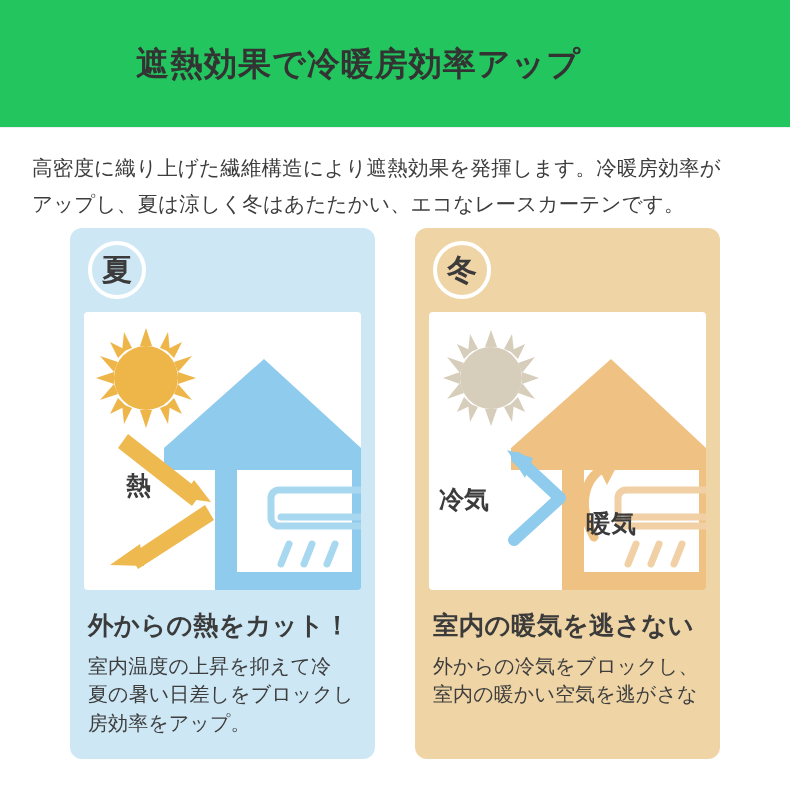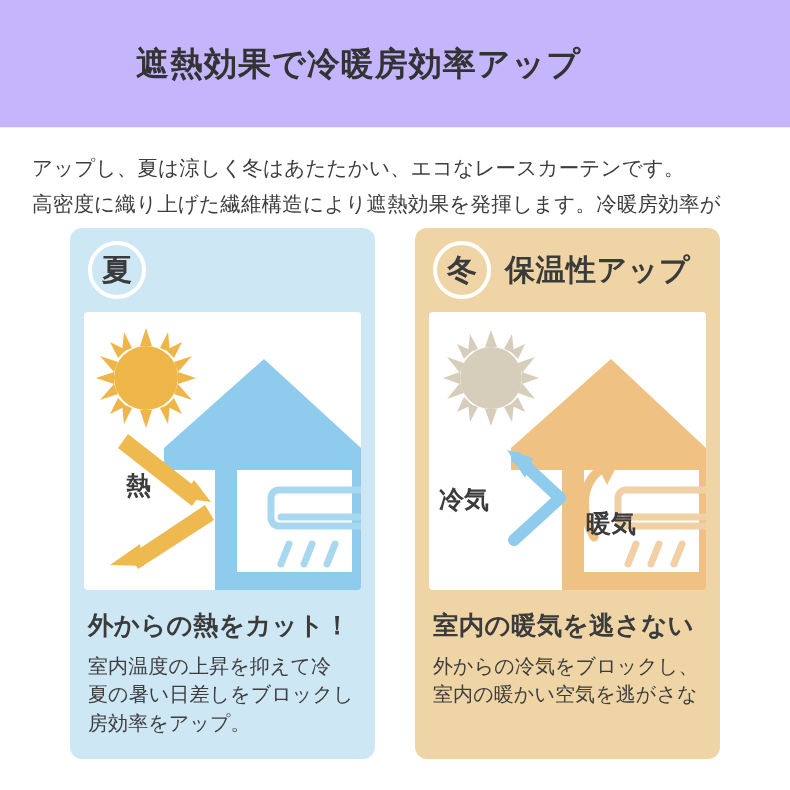--- a/index.html
+++ b/index.html
@@ -14,21 +14,21 @@
     font-family: "Liberation Sans", "DejaVu Sans", sans-serif;
     color: #3b3b3b;
     overflow: hidden;
     position: relative;
   }
 
   
   .banner {
     width: 790px;
     height: 128px;
-    background: #c4b5fd;
+    background: #22c55e;
     display: flex;
     align-items: center;
     box-sizing: border-box;
     padding-left: 136px;
     border-bottom: 1px solid #efefef;
   }
   .banner-title {
     font-size: 33px;
     font-weight: bold;
     color: #333333;
@@ -132,22 +132,22 @@
   }
 </style>
 </head>
 <body>
 
 <div class="banner">
   <div class="banner-title">遮熱効果で冷暖房効率アップ</div>
 </div>
 
 <div class="intro">
+  <div class="intro-line">高密度に織り上げた繊維構造により遮熱効果を発揮します。冷暖房効率が</div>
   <div class="intro-line">アップし、夏は涼しく冬はあたたかい、エコなレースカーテンです。</div>
-  <div class="intro-line">高密度に織り上げた繊維構造により遮熱効果を発揮します。冷暖房効率が</div>
 </div>
 
 <div class="cards">
 
   <div class="card summer">
 
     <div class="card-head">
       <div class="season-badge">夏</div>
     </div>
 
@@ -211,21 +211,20 @@
       <div class="foot-line">室内温度の上昇を抑えて冷</div>
       <div class="foot-line">夏の暑い日差しをブロックし</div>
       <div class="foot-line">房効率をアップ。</div>
     </div>
   </div>
 
   <div class="card winter">
 
     <div class="card-head">
       <div class="season-badge">冬</div>
-      <div class="card-head-title">保温性アップ</div>
     </div>
 
     <div class="illus">
       <svg width="277" height="278" viewBox="0 0 277 278">
 
         <g fill="#d6cdbb">
           <circle cx="62" cy="66" r="31"></circle>
           <g>
             <polygon points="62,18 56,35 68,35"></polygon>
             <polygon points="62,114 56,97 68,97"></polygon>

